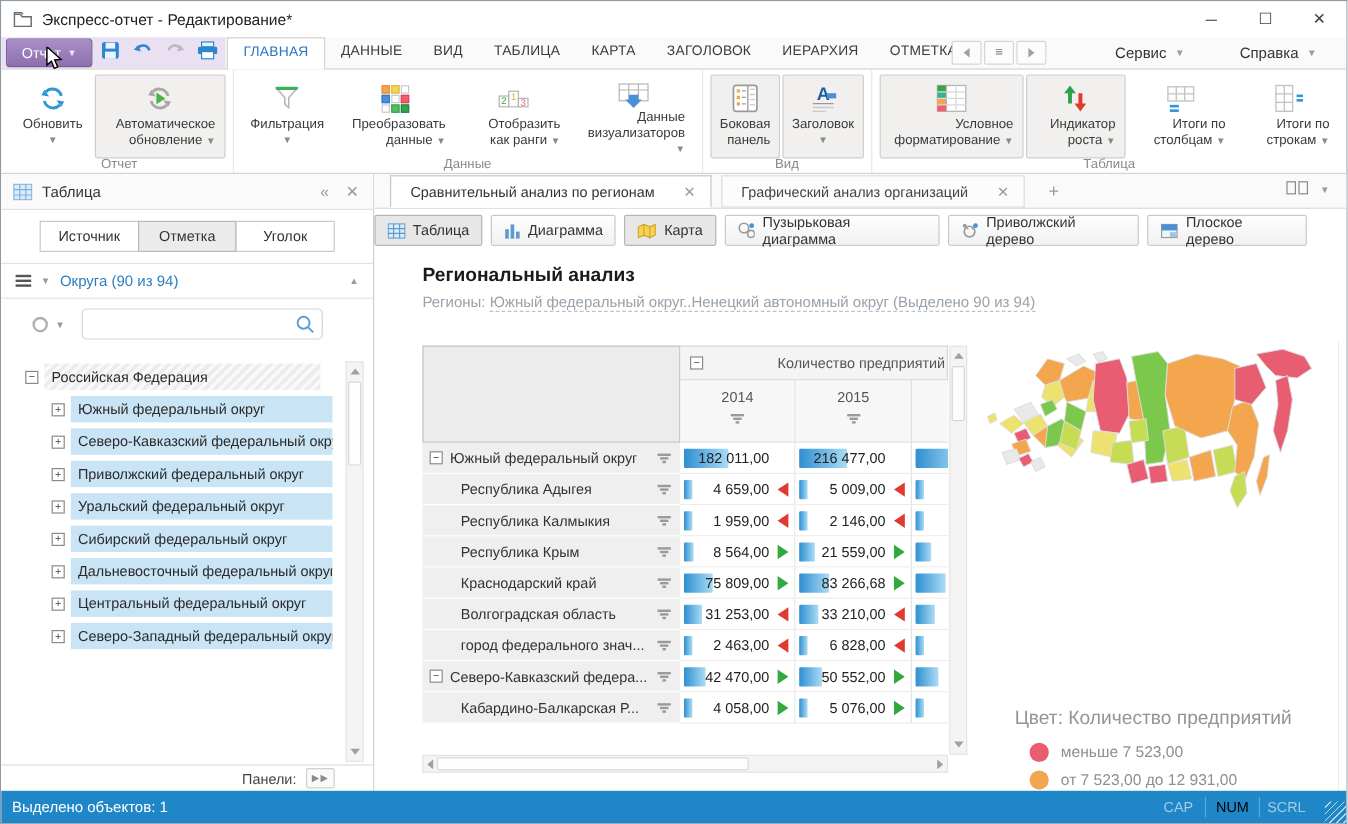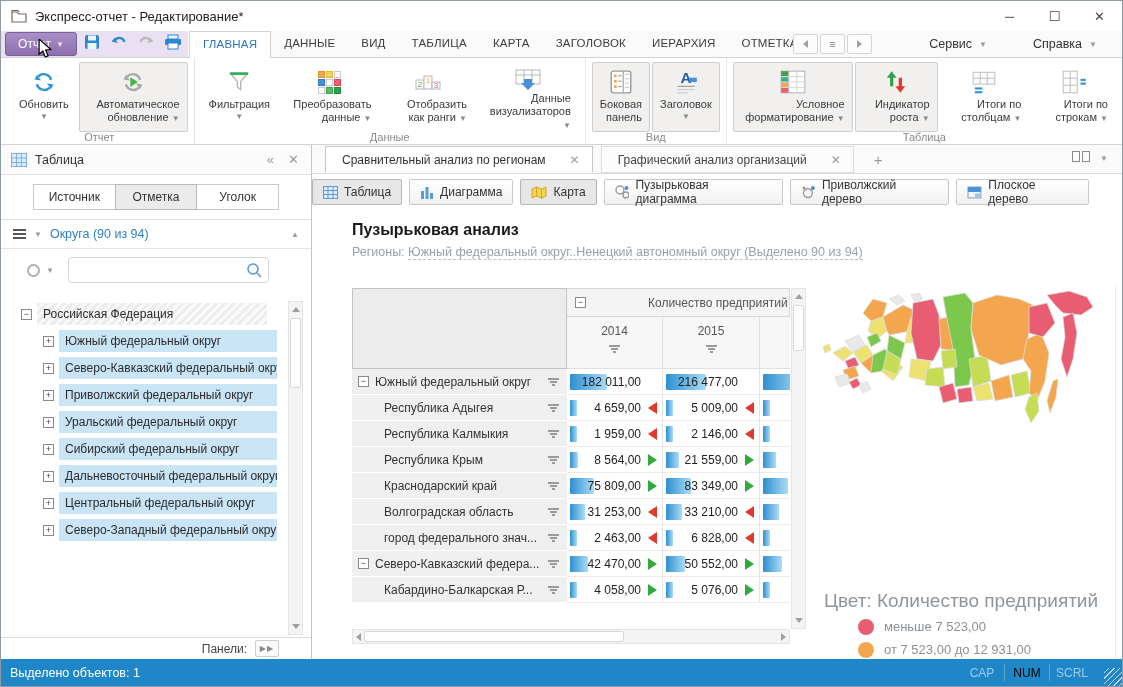--- a/index.html
+++ b/index.html
@@ -134,21 +134,21 @@
 .dval{position:absolute;right:21px;top:6px;font-size:12px;color:#222}
 .dtri{position:absolute;right:5px;top:7px;width:0;height:0;display:none}
 .dtri[data-dir="down"]{display:block;border-top:6px solid transparent;border-bottom:6px solid transparent;border-right:9px solid #df3a2e}
 .dtri[data-dir="up"]{display:block;border-top:6px solid transparent;border-bottom:6px solid transparent;border-left:9px solid #31a93e}
 #tvscroll{position:absolute;left:479px;top:143px;width:15px;height:341px;background:#f4f4f4;border:1px solid #e4e4e4}
 #thscroll{position:absolute;left:40px;top:484px;width:438px;height:15px;background:#f4f4f4;border:1px solid #e4e4e4;display:flex;align-items:center}
 
 
 #mappanel{position:absolute;left:495px;top:140px;right:6px;bottom:0;border-right:1px solid #ececec}
 #mapsvg{position:absolute;left:8px;top:4px}
-#mapcaption{position:absolute;left:0;width:100%;top:305px;text-align:center;color:#8e959b;font-size:19px}
+#mapcaption{position:absolute;left:0;width:100%;top:305px;text-align:center;color:#8e959b;font-size:16px}
 #legend{position:absolute;left:51px;top:330px}
 .litem{display:flex;align-items:center;height:23px;gap:10px}
 .ldot{width:16px;height:16px;border-radius:50%}
 .ltext{font-size:13px;color:#8a9096}
 
 
 #statusbar{position:absolute;left:0;right:0;bottom:0;height:27px;background:#1f87c8;color:#fff;display:flex;align-items:center;padding-left:9px;font-size:12.5px}
 #statusright{position:absolute;right:28px;top:0;height:27px;display:flex;align-items:center;gap:0}
 .sind{width:44px;text-align:center;font-size:12px;color:#9ecbe8}
 .sind.on{color:#000000}
@@ -586,21 +586,21 @@
         <div class="vbtn">
           <svg width="15" height="13" viewBox="0 0 15 13">
               <rect x="1" y="1" width="13" height="11" fill="#eef4fa" stroke="#9a9a9a"></rect>
               <rect x="1" y="1" width="13" height="5" fill="#4a90d9"></rect>
               <rect x="8" y="7.5" width="5" height="4" fill="#9ec5e8"></rect>
             </svg>
           <span>Плоское дерево</span>
         </div>
       </div>
 
-      <div id="rtitle">Пузырьковая анализ</div>
+      <div id="rtitle">Региональный анализ</div>
       <div id="rsub">
         <span>Регионы:</span>
         <span class="lnk">Южный федеральный округ..Ненецкий автономный округ (Выделено 90 из 94)</span>
       </div>
 
       <div id="dtable">
         <div class="hdr-left"></div>
         <div class="hdr-group">
           <span class="exp">−</span>
           <span class="gtext">Количество предприятий</span>
@@ -725,21 +725,21 @@
                   <b></b>
                 </span>
               </div>
               <div class="dcell c1">
                 <span class="bar" style="width: 24px;"></span>
                 <span class="dval">75 809,00</span>
                 <span class="dtri" data-dir="up"></span>
               </div>
               <div class="dcell c2">
                 <span class="bar" style="width: 25px;"></span>
-                <span class="dval">83 349,00</span>
+                <span class="dval">83 266,68</span>
                 <span class="dtri" data-dir="up"></span>
               </div>
               <div class="dcell c3">
                 <span class="bar" style="width: 25px;"></span>
               </div>
             </div>
             <div class="drow">
               <div class="dname child">
                 <span class="nm">Волгоградская область</span>
                 <span class="flt">

